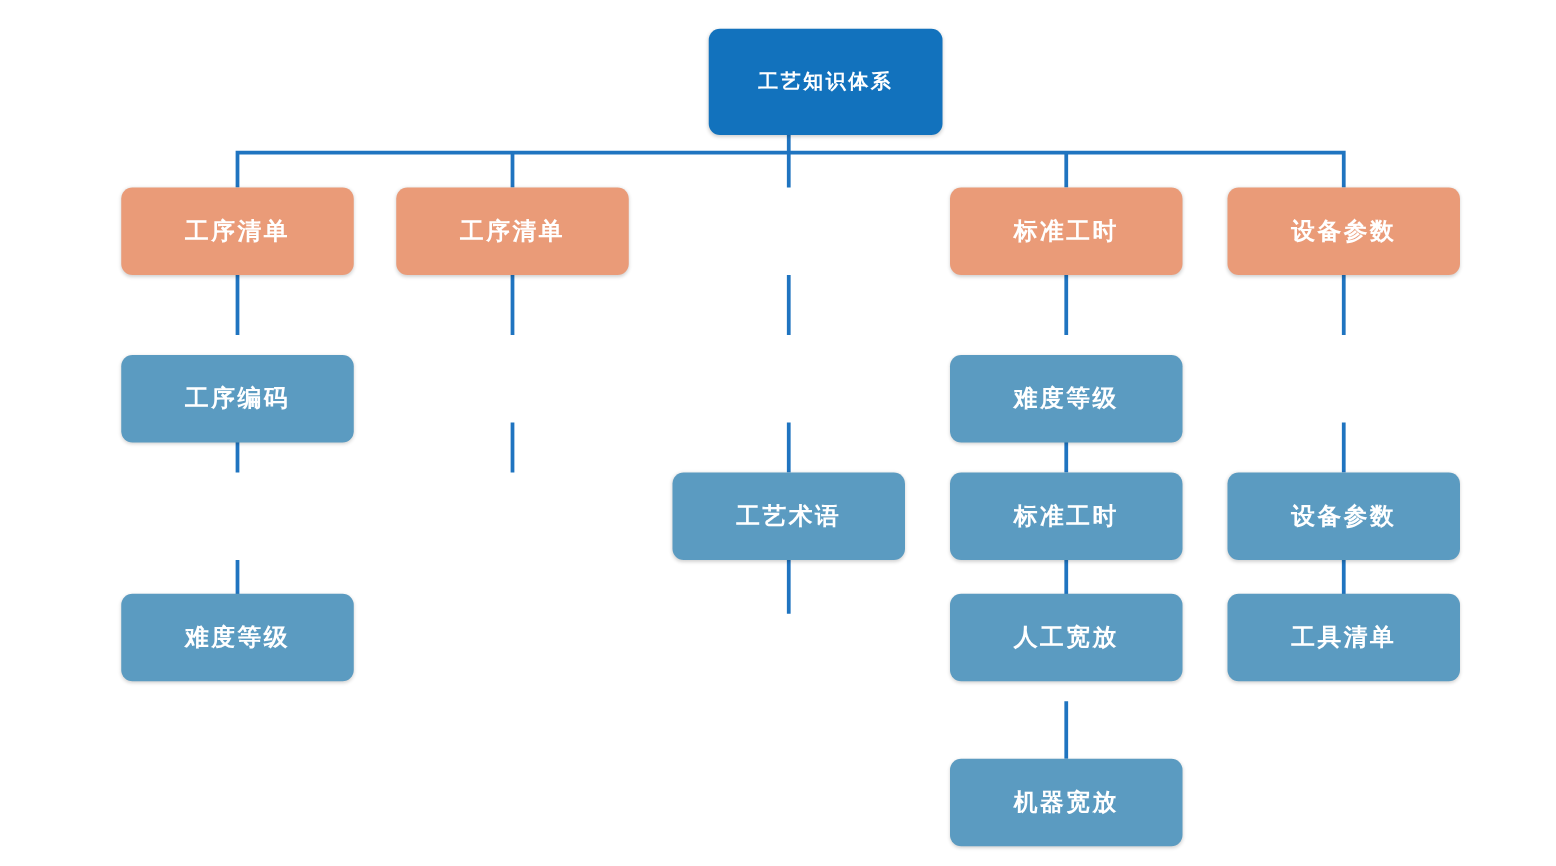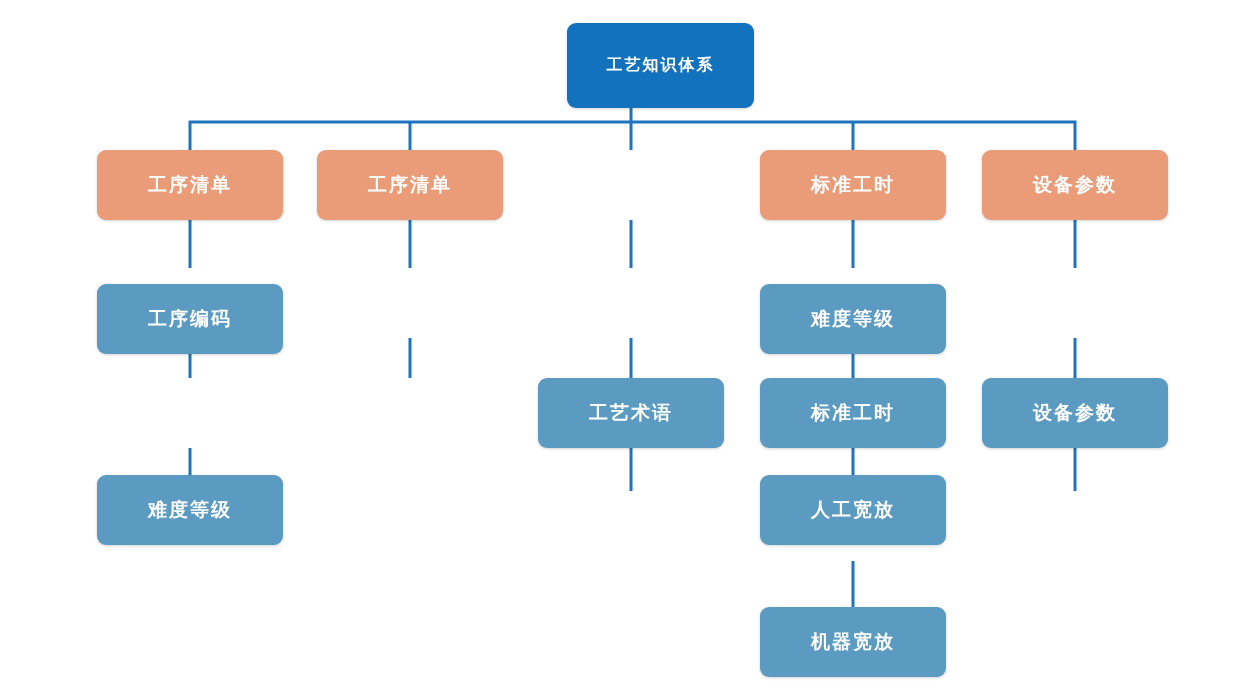--- a/index.html
+++ b/index.html
@@ -64,14 +64,15 @@
 
 
   <div class="node leaf c3 r2">工艺术语</div>
 
   <div class="node leaf c4 r1">难度等级</div>
   <div class="node leaf c4 r2">标准工时</div>
   <div class="node leaf c4 r3">人工宽放</div>
   <div class="node leaf c4 r4">机器宽放</div>
 
   <div class="node leaf c5 r2">设备参数</div>
+  <div class="node leaf c5 r3">工具清单</div>
 
 </div>
 
 </body></html>

